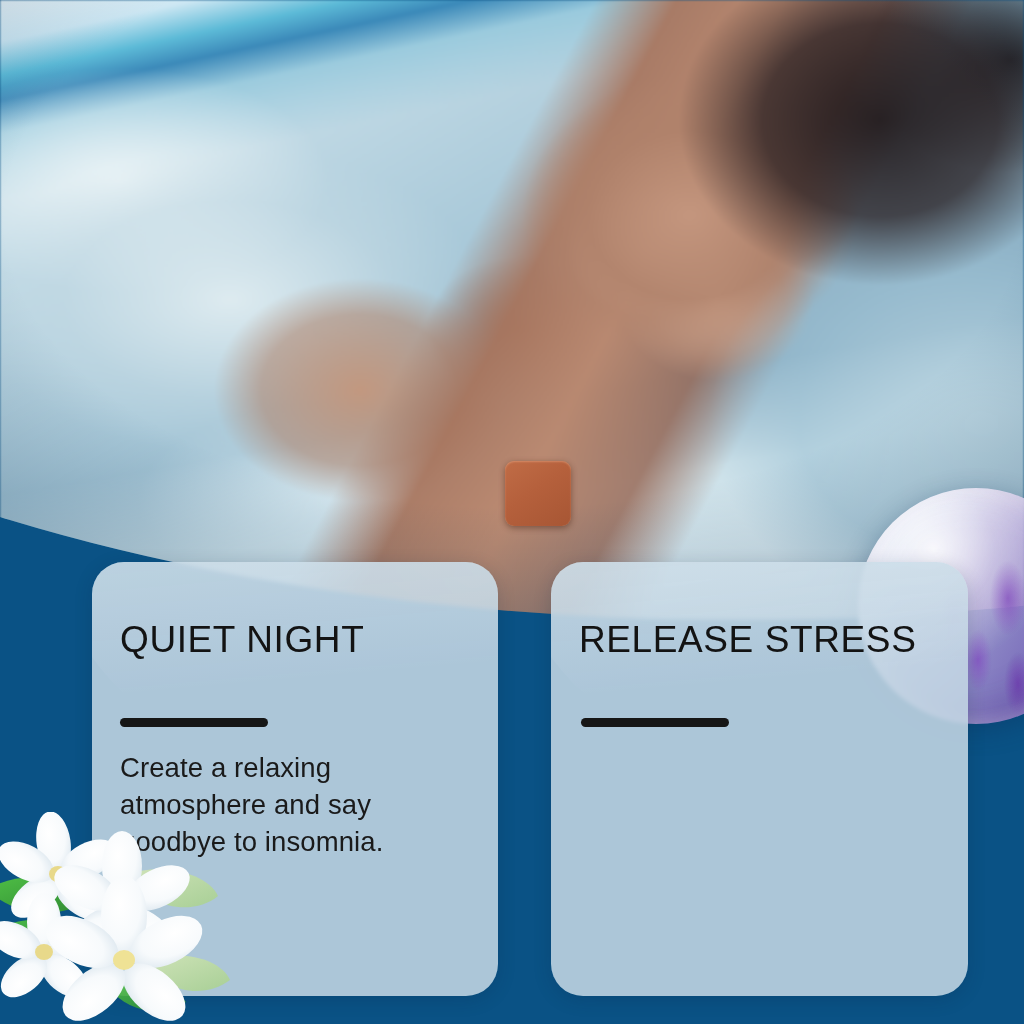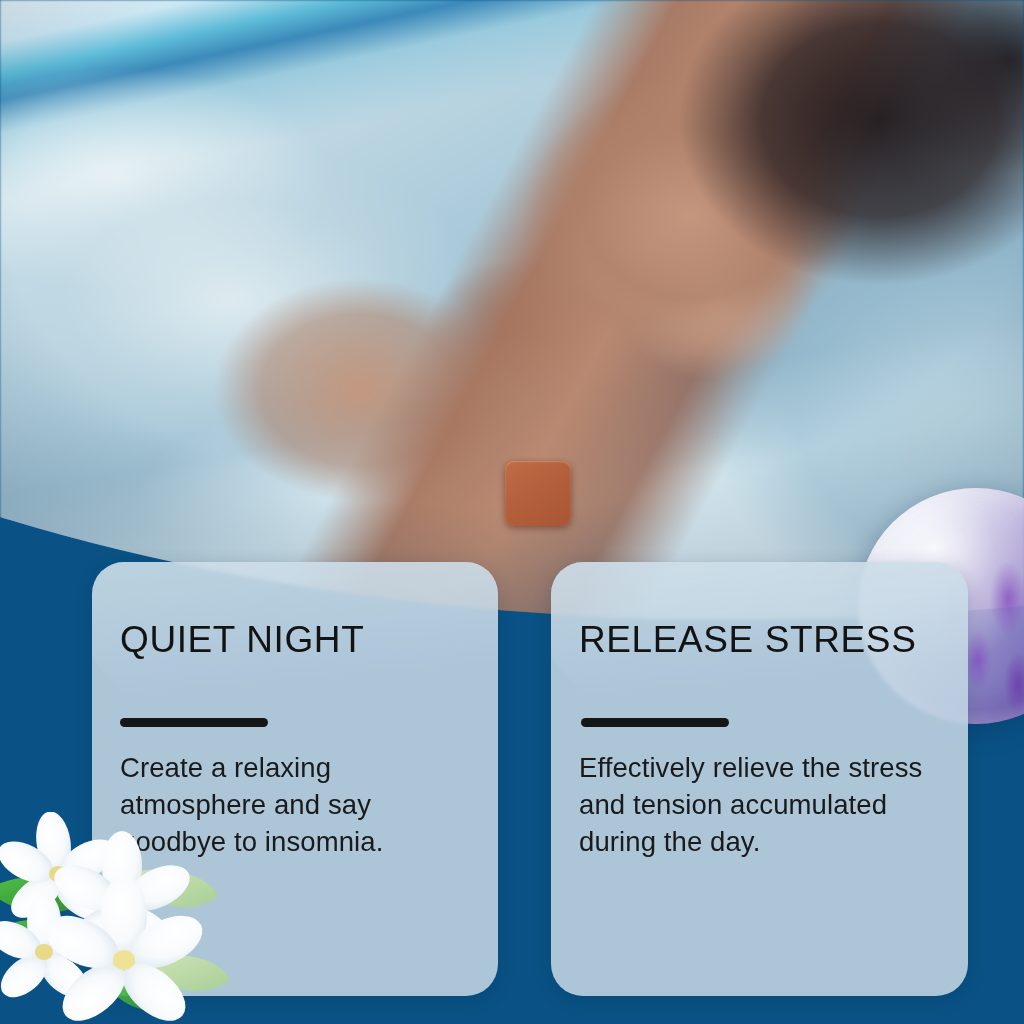--- a/index.html
+++ b/index.html
@@ -189,21 +189,20 @@
       <div class="card-title">QUIET NIGHT</div>
       <div class="divider"></div>
       <div class="card-text">Create a relaxing atmosphere and say goodbye to insomnia.</div>
     </div>
   </div>
 
   <div class="card card-right">
     <div class="card-body">
       <div class="card-title">RELEASE STRESS</div>
       <div class="divider"></div>
-      <div class="card-text">Effectively relieve the stress and tension accumulated during the day.</div>
     </div>
   </div>
 
   <div class="jasmine">
     <svg viewBox="0 0 258 214" xmlns="http://www.w3.org/2000/svg">
       <defs>
         <radialGradient id="petal" cx="40%" cy="35%" r="75%">
           <stop offset="0%" stop-color="#ffffff"></stop>
           <stop offset="62%" stop-color="#f7fafc"></stop>
           <stop offset="100%" stop-color="#dbe6ee"></stop>

